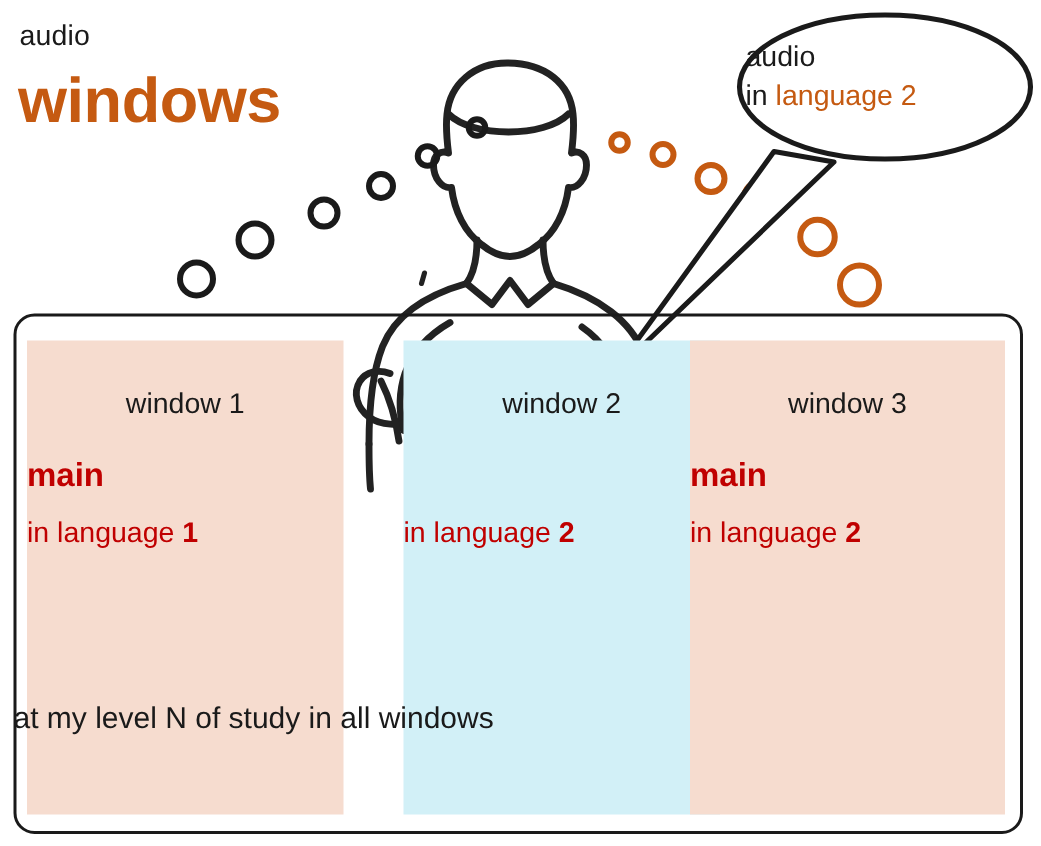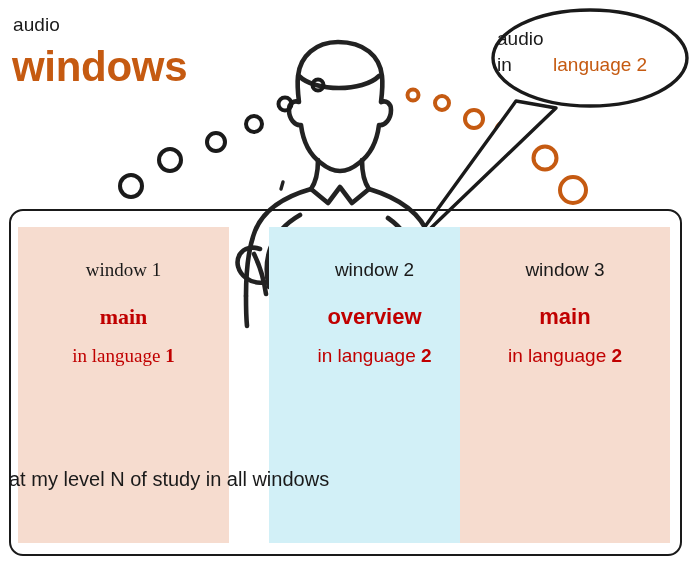--- a/index.html
+++ b/index.html
@@ -57,21 +57,21 @@
   .bubble-text {
     position: absolute;
     left: 497px;
     top: 26px;
     width: 186px;
     text-align: left;
     font-size: 19px;
     line-height: 26px;
     color: #1a1a1a;
   }
-  .bubble-text .orange { color: #C55A11; margin-left: 36px; }
+  .bubble-text .orange { color: #C55A11; }
 
   
   .main-frame {
     position: absolute;
     left: 9px;
     top: 209px;
     width: 673px;
     height: 347px;
     box-sizing: border-box;
     border: 2.2px solid #1a1a1a;
@@ -79,52 +79,52 @@
     background: transparent;
   }
 
   .window-col {
     position: absolute;
     top: 227px;
     width: 211px;
     height: 316px;
     box-sizing: border-box;
   }
-  .col-1 { left: 18px;  background: #F6DCCF; font-family: Liberation Serif, serif; }
+  .col-1 { left: 18px;  background: #F6DCCF; }
   .col-2 { left: 249px; background: #D2F0F7; margin-left: 20px; }
   .col-3 { left: 460px; background: #F6DCCF; }
   .col-3 { width: 210px; }
 
   .col-title {
     position: absolute;
     top: 31px;
     left: 0;
     width: 100%;
     text-align: center;
     font-size: 19px;
     line-height: 24px;
     color: #1a1a1a;
   }
   .col-role {
     position: absolute;
     top: 77px;
     left: 0;
     width: 100%;
-    text-align: center;
+    text-align: left;
     font-size: 22px;
     line-height: 26px;
     font-weight: bold;
     color: #C00000;
   }
   .col-lang {
     position: absolute;
     top: 117px;
     left: 0;
     width: 100%;
-    text-align: center;
+    text-align: left;
     font-size: 19px;
     line-height: 24px;
     color: #C00000;
   }
   .col-lang b { font-weight: bold; }
 
   .footer-note {
     position: absolute;
     left: 9px;
     top: 466px;
@@ -208,21 +208,20 @@
   <div class="main-frame"></div>
 
   <div class="window-col col-1">
     <div class="col-title">window 1</div>
     <div class="col-role">main</div>
     <div class="col-lang"><span>in language </span><b>1</b></div>
   </div>
 
   <div class="window-col col-2">
     <div class="col-title">window 2</div>
-    <div class="col-role">overview</div>
     <div class="col-lang"><span>in language </span><b>2</b></div>
   </div>
 
   <div class="window-col col-3">
     <div class="col-title">window 3</div>
     <div class="col-role">main</div>
     <div class="col-lang"><span>in language </span><b>2</b></div>
   </div>
 
   <div class="footer-note">at my level N of study in all windows</div>

